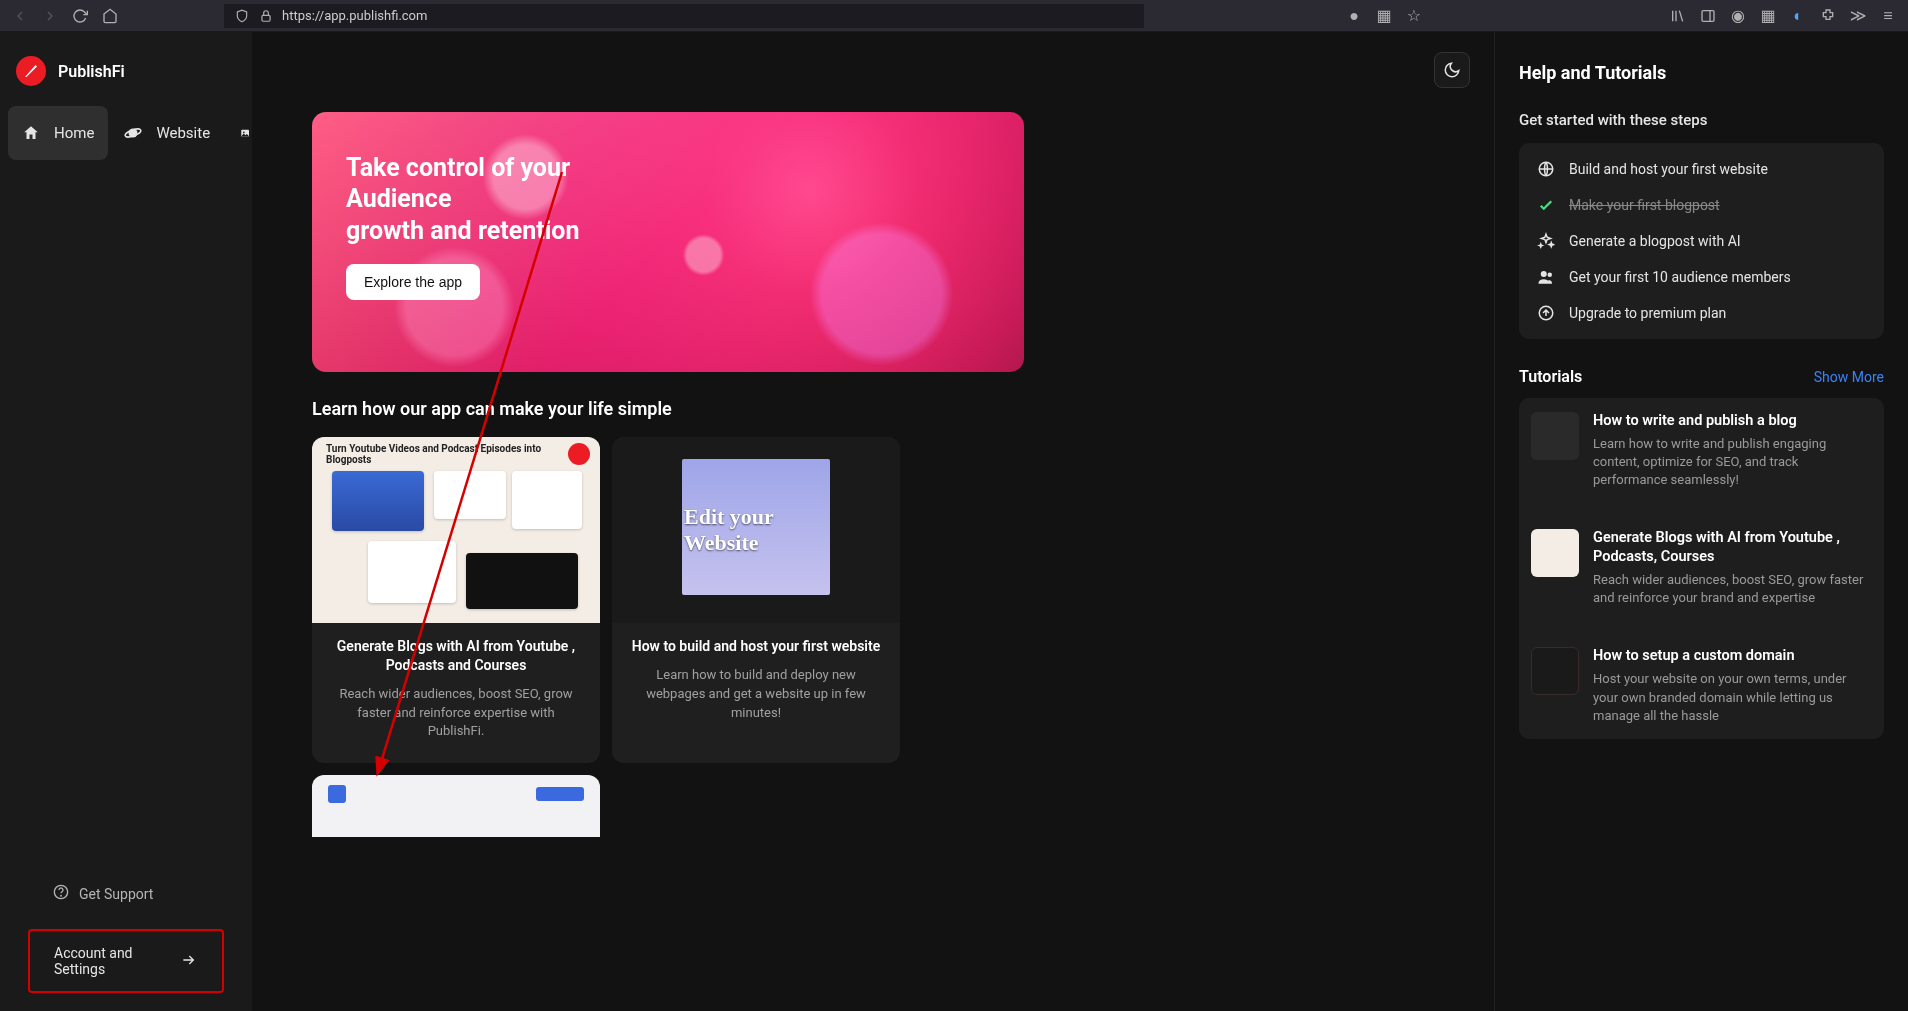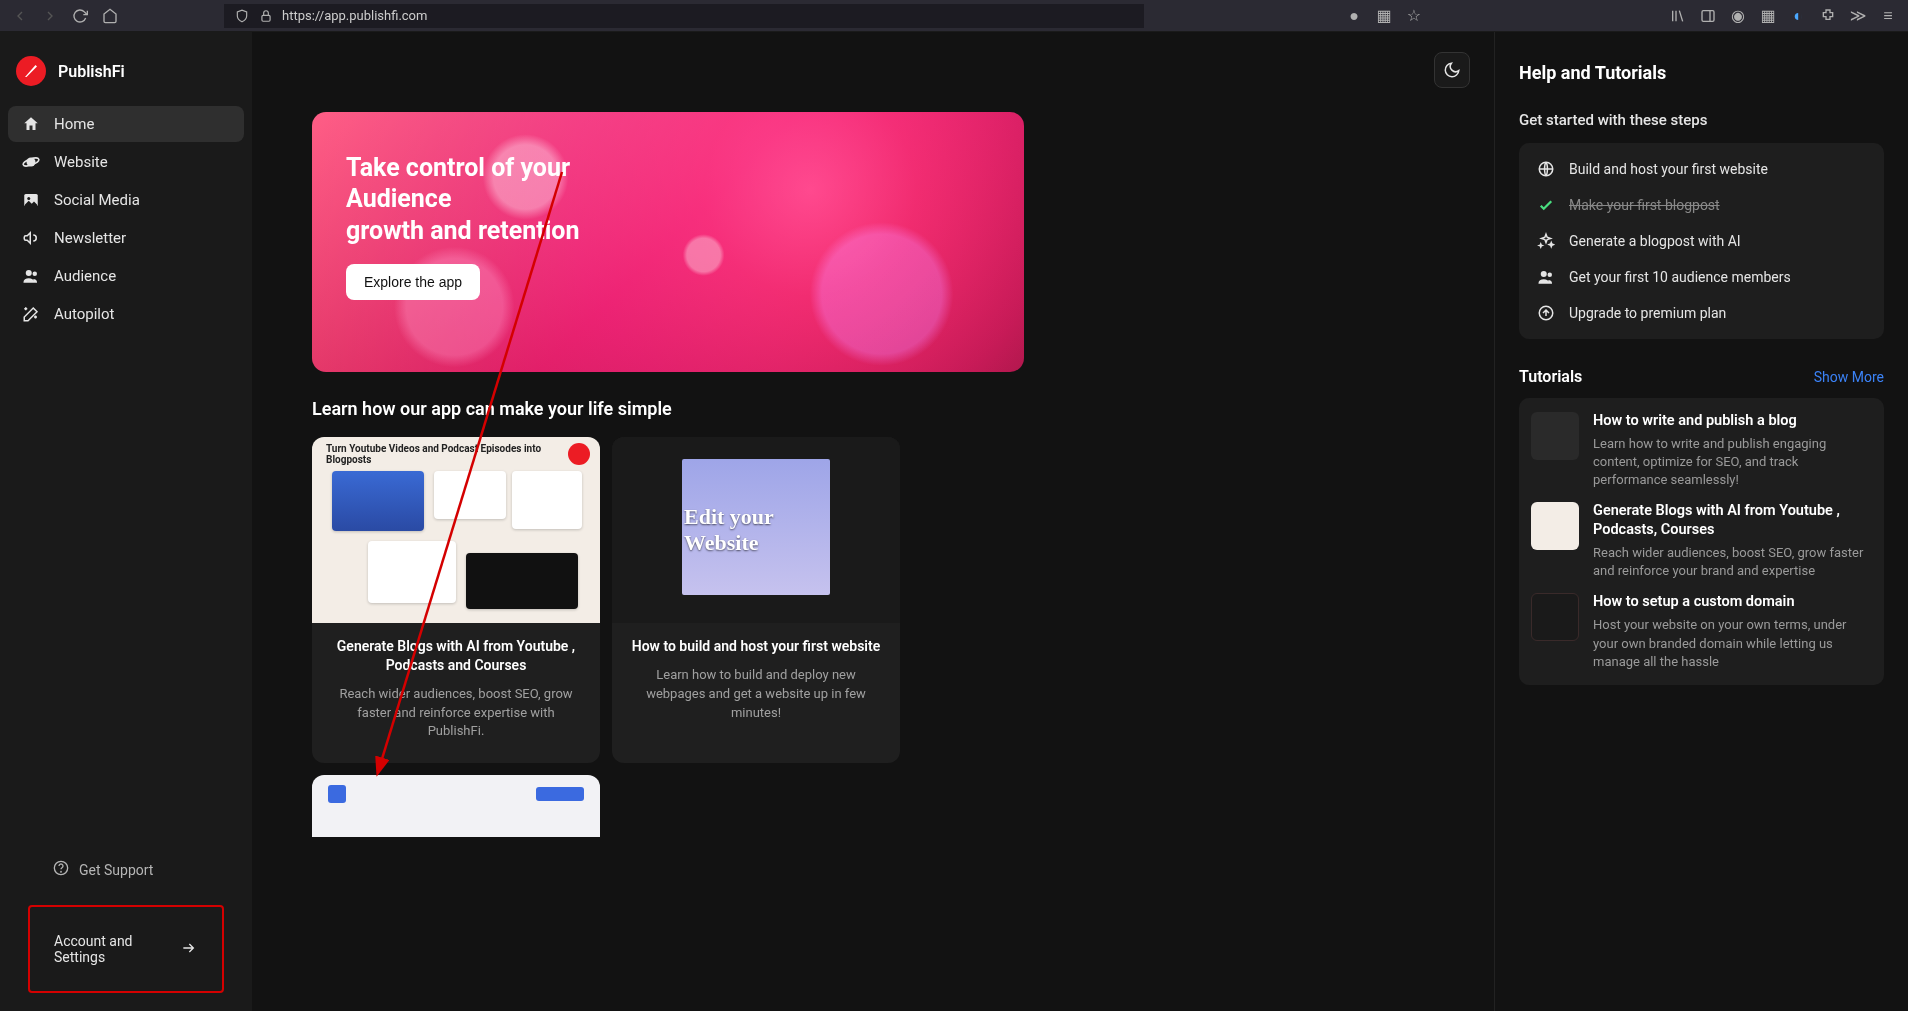--- a/index.html
+++ b/index.html
@@ -64,39 +64,39 @@
   text-align: right;
 }
 .brand-logo {
   width: 30px; height: 30px; border-radius: 50%;
   background: #ec1c24;
   display:flex; align-items:center; justify-content:center;
 }
 .brand-logo svg { width: 18px; height: 18px; }
 .brand-name { font-weight: 600; font-size: 16px; color: #fff; }
 
-.nav { display: flex; flex-direction: column; gap: 2px; text-align: center; }
+.nav { display: flex; flex-direction: row; gap: 2px; text-align: center; }
 .nav-item {
   display: flex; align-items: center; gap: 14px;
   padding: 9px 14px;
   border-radius: 8px;
   color: #e5e5e5;
   font-size: 15px;
   cursor: pointer;
 }
 .nav-item.active { background: #2f2f2f; }
 .nav-item .icon { width: 18px; height: 18px; display:flex; align-items:center; justify-content:center; color:#e5e5e5;}
 
 .sidebar-bottom { margin-top: auto; display:flex; flex-direction:column; gap:18px;}
 .support-link { display:flex; align-items:center; gap:10px; padding: 8px 45px; color:#b5b5b5; font-size:14px; cursor:pointer;}
 .account-settings {
   display:flex; align-items:center; justify-content:center; gap:14px;
   border: 2px solid #d40000;
   border-radius: 4px;
-  padding: 26px 24px;
+  padding: 14px 24px;
   margin: 0 20px 4px 20px;
   color: #e5e5e5;
   font-size: 14px;
   cursor: pointer;
 }
 
 
 .main { flex:1; display:flex; background:#121212; overflow:hidden;}
 .content-col { flex:1; padding: 40px 60px 0 60px; overflow:auto; position:relative;}
 .right-col { width: 414px; padding: 30px 24px; border-left: 1px solid #222;}
@@ -206,21 +206,21 @@
   cursor:pointer;
 }
 .step .icon { width:18px; height:18px; display:flex; align-items:center; justify-content:center; color:#e5e5e5;}
 .step.done span.label { text-decoration: line-through; color:#888;}
 .step.done .icon { color:#4ade80; }
 
 .tut-header { display:flex; align-items:center; justify-content:space-between; margin-top:28px;}
 .tut-header h3 { font-size:16px; font-weight:600; color:#fff;}
 .showmore { color:#3b82f6; font-size:14px; cursor:pointer;}
 
-.tut-list { margin-top:12px; background:#1e1e1e; border-radius:10px; padding: 14px 12px; display:flex; flex-direction:column; gap:13px;}
+.tut-list { margin-top:12px; background:#1e1e1e; border-radius:10px; padding: 14px 12px; display:flex; flex-direction:column; gap:40px;}
 .tut-item { display:flex; gap:14px; cursor:pointer;}
 .tut-thumb { width:48px; height:48px; border-radius:6px; background:#2a2a2a; flex-shrink:0;}
 .tut-thumb.light { background:#f3ede6;}
 .tut-thumb.code { background:linear-gradient(#1a1a1a,#1a1a1a); border:1px solid #3a2a2a;}
 .tut-title { font-size:14.5px; font-weight:600; color:#fff; line-height:1.3;}
 .tut-desc { font-size:13px; color:#9a9a9a; margin-top:4px; line-height:1.4;}
 
 
 .anno-arrow {
   position:absolute;

